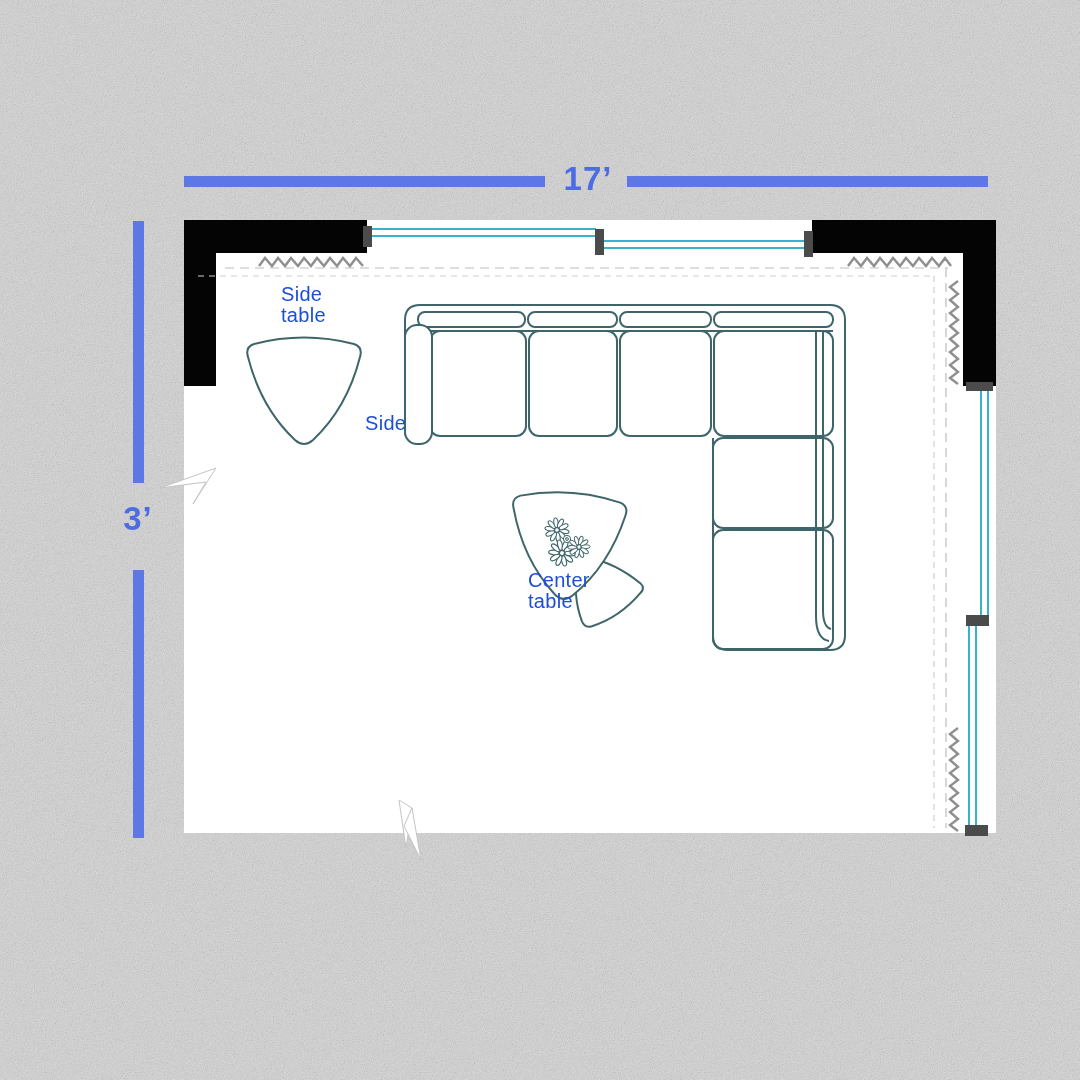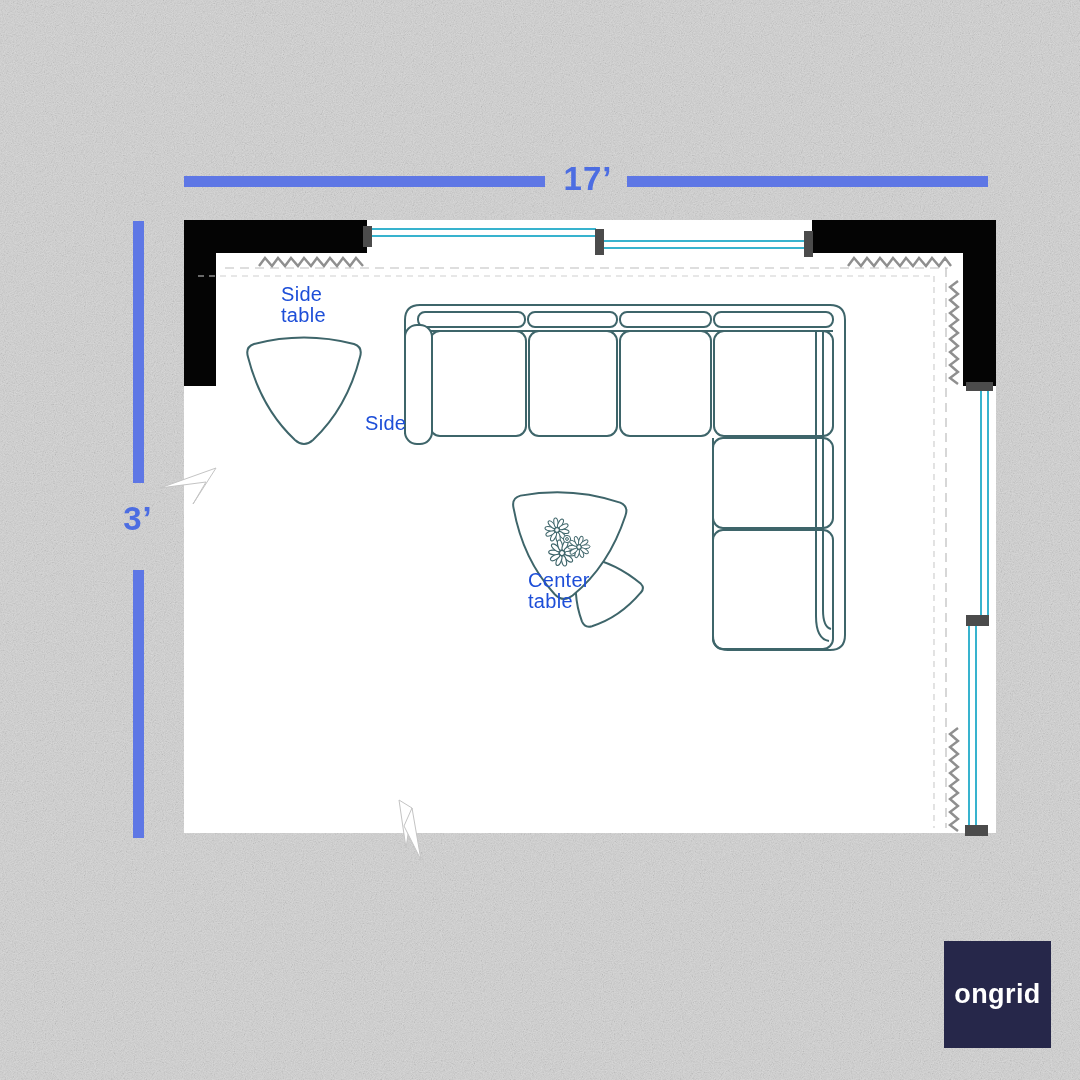--- a/index.html
+++ b/index.html
@@ -161,17 +161,14 @@
         <circle cx="1" cy="-2" r="3.6"></circle>
         <circle cx="1" cy="-2" r="1.4"></circle>
       </g>
     </g>
   </svg>
 
   <div class="abs flabel lbl-side">Side table</div>
   <div class="abs flabel lbl-sofa">Side</div>
   <div class="abs flabel lbl-center">Center table</div>
 
-  <div class="abs logo">
-    <span>ongrid</span>
-  </div>
 
 </div>
 
 </body></html>

